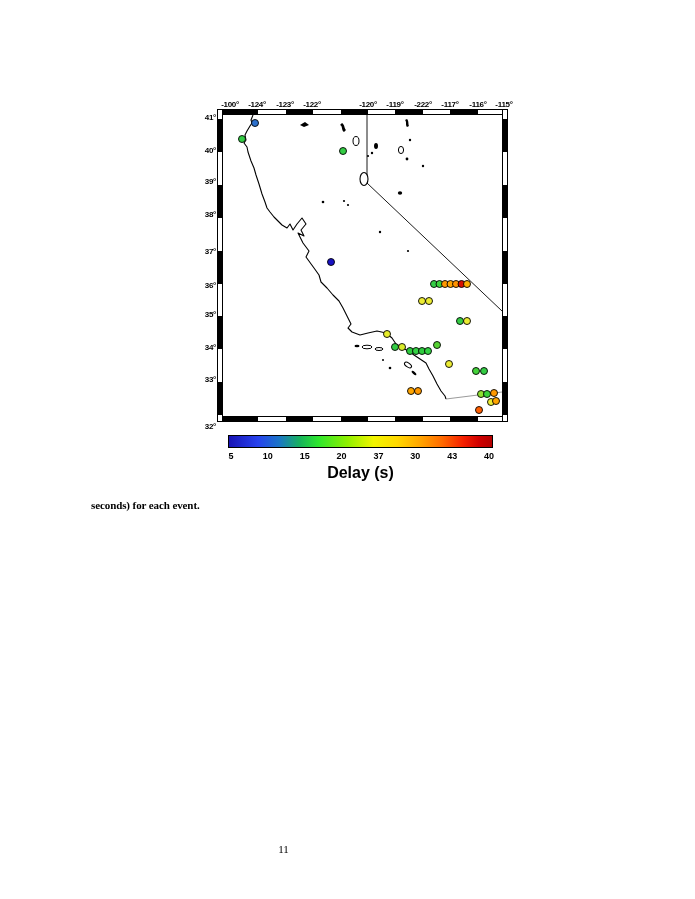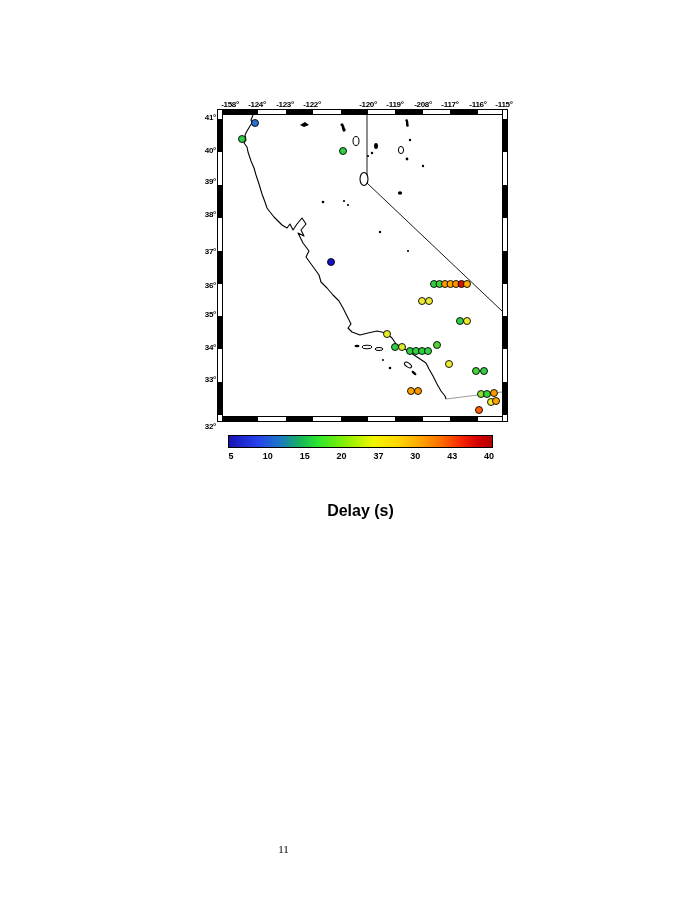--- a/index.html
+++ b/index.html
@@ -41,47 +41,47 @@
   
   .colorbar{position:absolute;left:228px;top:435px;width:265px;height:13px;
     border:1px solid #000;box-sizing:border-box;}
   .cb-tick{
     position:absolute;top:451px;width:26px;margin-left:-13px;
     font-family:"Liberation Sans",sans-serif;font-weight:bold;font-size:9px;
     text-align:center;
   }
   .cb-label{
     position:absolute;left:228px;top:464px;width:265px;text-align:center;
-    font-family:"Liberation Sans",sans-serif;font-weight:bold;font-size:16px;margin-top:38px;
+    font-family:"Liberation Sans",sans-serif;font-weight:bold;font-size:16px;
   }
   
   .caption{
     position:absolute;left:91px;top:499px;width:535px;
     font-family:"Liberation Serif",serif;font-weight:bold;font-size:11px;
     line-height:13.5px;letter-spacing:-0.1px;
   }
   .pageno{
     position:absolute;left:0;top:843px;width:567px;text-align:center;
     font-family:"Liberation Serif",serif;font-size:11px;
   }
 </style>
 </head>
 <body>
 
 <div class="page">
 
   <div id="lon-axis">
-      <div class="lon-label" style="left: 230px;">-158°</div>
+      <div class="lon-label" style="left: 230px;">-100°</div>
       <div class="lon-label" style="left: 257px;">-124°</div>
       <div class="lon-label" style="left: 285px;">-123°</div>
       <div class="lon-label" style="left: 312px;">-122°</div>
       <div class="lon-label" style="left: 340px; margin-top: 28px;">-121°</div>
       <div class="lon-label" style="left: 368px;">-120°</div>
       <div class="lon-label" style="left: 395px;">-119°</div>
-      <div class="lon-label" style="left: 423px;">-208°</div>
+      <div class="lon-label" style="left: 423px;">-222°</div>
       <div class="lon-label" style="left: 450px;">-117°</div>
       <div class="lon-label" style="left: 478px;">-116°</div>
       <div class="lon-label" style="left: 504px;">-115°</div>
     </div>
 
   <div id="lat-axis">
       <div class="lat-label" style="top: 118px;">41°</div>
       <div class="lat-label" style="top: 151px;">40°</div>
       <div class="lat-label" style="top: 182px; text-align: right;">39°</div>
       <div class="lat-label" style="top: 215px;">38°</div>
@@ -193,17 +193,18 @@
       <div class="cb-tick" style="left: 304.72px;">15</div>
       <div class="cb-tick" style="left: 341.58px;">20</div>
       <div class="cb-tick" style="left: 378.44px;">37</div>
       <div class="cb-tick" style="left: 415.3px;">30</div>
       <div class="cb-tick" style="left: 452.16px;">43</div>
       <div class="cb-tick" style="left: 489.02px;">40</div>
     </div>
   <div class="cb-label">Delay (s)</div>
 
   <div class="caption" id="caption">
+      <div>seconds) for each event.</div>
     </div>
 
   <div class="pageno">11</div>
 
 </div>
 
 </body></html>

